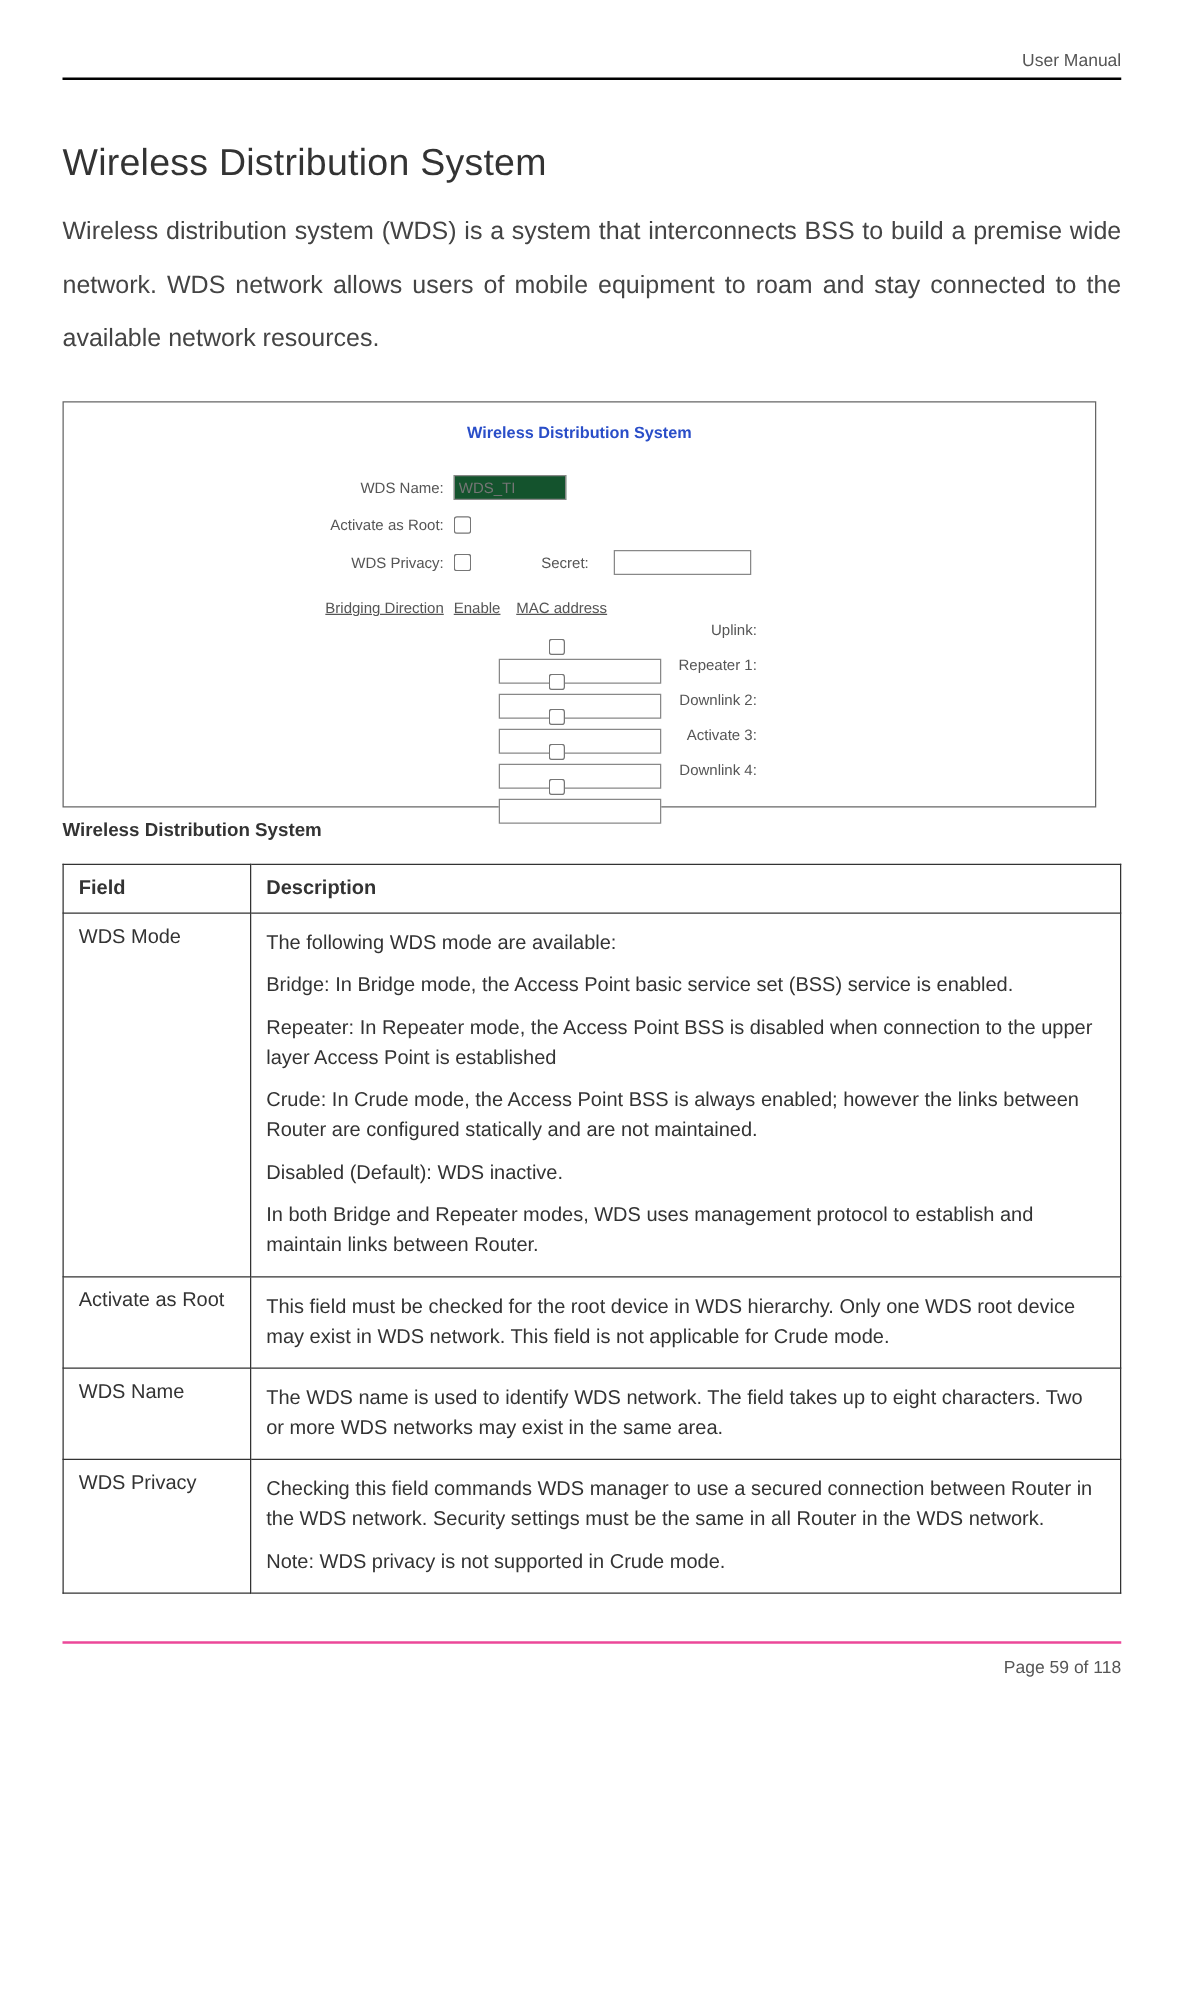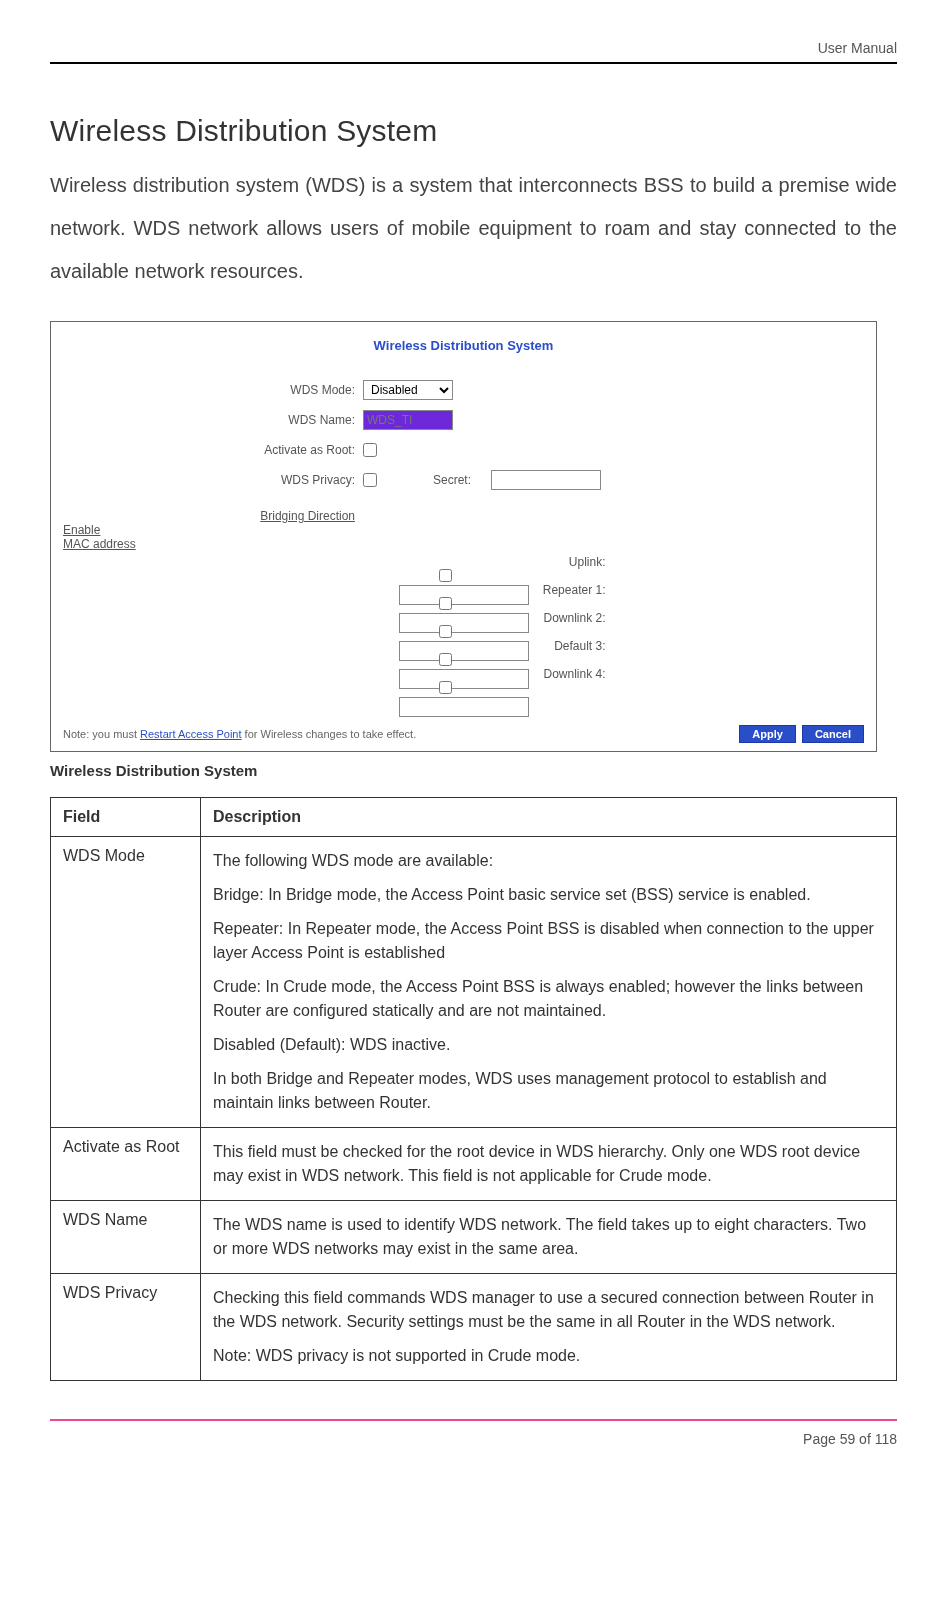--- a/index.html
+++ b/index.html
@@ -63,34 +63,33 @@
     font-size: 12px;
     color: #555;
   }
   .form-row select, .form-row input[type="text"] {
     font-size: 12px;
     padding: 1px 3px;
     border: 1px solid #888;
     height: 20px;
     background: #fff;
   }
-  .form-row input.disabled { color: #aaa; background: #6d28d9; }
+  .form-row input.disabled { color: #aaa; background: #14532d; }
   .form-row input[type="checkbox"] {
     width: 14px; height: 14px;
     margin-right: 6px;
   }
   .secret-lbl { margin-left: 50px; margin-right: 20px; font-size: 12px; color:#555;}
   .bridge-header {
     display: flex;
     align-items: baseline;
     margin-top: 16px;
     margin-bottom: 4px;
     font-size: 12px;
     color: #555;
-    flex-direction: column;
   }
   .bridge-header .c1 { width: 300px; text-align: right; padding-right: 8px; text-decoration: underline;}
   .bridge-header .c2 { width: 50px; text-decoration: underline;}
   .bridge-header .c3 { text-decoration: underline;}
   .bridge-row {
     display: flex;
     align-items: center;
     height: 28px;
     flex-direction: column;
   }
@@ -155,26 +154,20 @@
 <div class="page">
   <div class="top-header">User Manual</div>
   <div class="doc-body">
     <h1 class="section-title">Wireless Distribution System</h1>
     <p class="intro-para">Wireless distribution system (WDS) is a system that interconnects BSS to build a premise wide network. WDS network allows users of mobile equipment to roam and stay connected to the available network resources.</p>
 
     <div class="ui-panel">
       <div class="panel-title">Wireless Distribution System</div>
 
       <div class="form-row">
-        <span class="lbl">WDS Mode:</span>
-        <select style="width:90px;">
-          <option>Disabled</option>
-        </select>
-      </div>
-      <div class="form-row">
         <span class="lbl">WDS Name:</span>
         <input type="text" class="disabled" style="width: 90px;" placeholder="WDS_TI">
       </div>
       <div class="form-row">
         <span class="lbl">Activate as Root:</span>
         <input type="checkbox" style="">
       </div>
       <div class="form-row">
         <span class="lbl">WDS Privacy:</span>
         <input type="checkbox" style="">
@@ -197,39 +190,30 @@
         <span class="c1">Repeater 1:</span>
         <span class="c2"><input type="checkbox" style=""></span>
         <span class="c3"><input type="text" value="" style=""></span>
       </div>
       <div class="bridge-row">
         <span class="c1">Downlink 2:</span>
         <span class="c2"><input type="checkbox" style=""></span>
         <span class="c3"><input type="text" value="" style=""></span>
       </div>
       <div class="bridge-row">
-        <span class="c1">Default 3:</span>
+        <span class="c1">Activate 3:</span>
         <span class="c2"><input type="checkbox" style=""></span>
         <span class="c3"><input type="text" value="" style=""></span>
       </div>
       <div class="bridge-row">
         <span class="c1">Downlink 4:</span>
         <span class="c2"><input type="checkbox" style=""></span>
         <span class="c3"><input type="text" value="" style=""></span>
       </div>
 
-      <div class="panel-footer">
-        <span class="note">
-          <span>Note: you must </span><a href="#">Restart Access Point</a><span> for Wireless changes to take effect.</span>
-        </span>
-        <span class="btns">
-          <button class="btn">Apply</button>
-          <button class="btn">Cancel</button>
-        </span>
-      </div>
     </div>
 
     <div class="caption">Wireless Distribution System</div>
 
     <table class="desc">
       <thead>
         <tr>
           <th style="width:150px;">Field</th>
           <th>Description</th>
         </tr>

